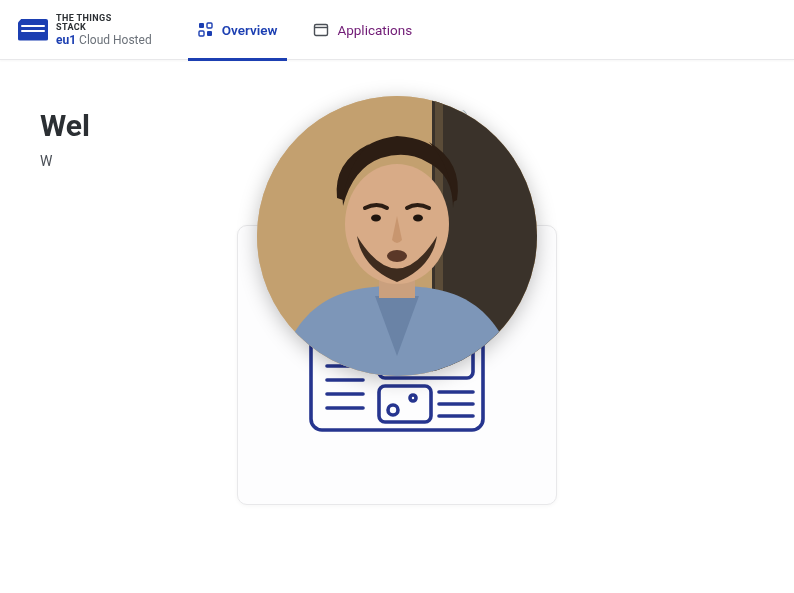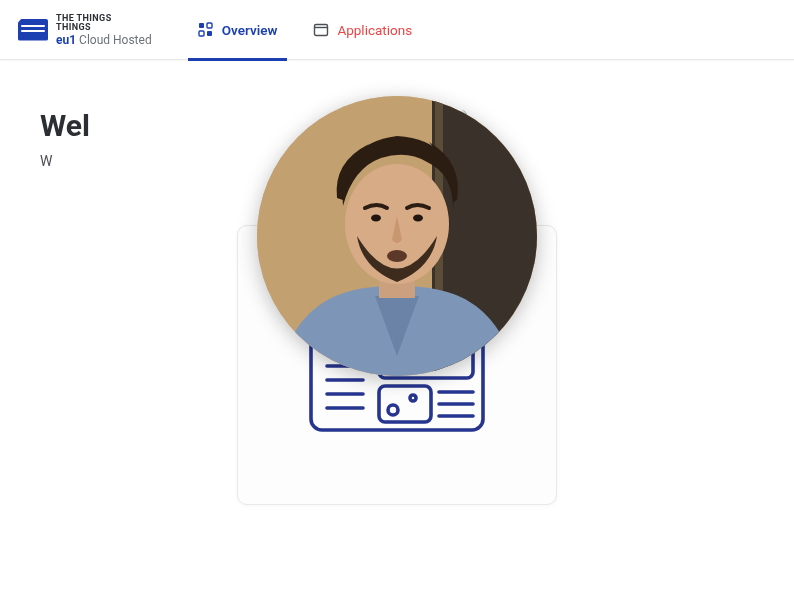--- a/index.html
+++ b/index.html
@@ -35,21 +35,21 @@
     content:"";position:absolute;left:3px;right:3px;top:11px;height:2px;background:#fff;border-radius:1px;
   }
   .brand-texts{display:flex;flex-direction:column;line-height:1;}
   .brand-line1{font-size:9px;font-weight:700;letter-spacing:.4px;color:#2b2f33;}
   .brand-sub{font-size:12px;color:var(--subtxt);margin-top:2px;}
   .brand-sub b{color:var(--brand);font-weight:700;}
 
   .tabs{display:flex;align-items:stretch;height:60px;justify-content:space-between;}
   .tab{
     display:flex;align-items:center;gap:8px;padding:0 18px;
-    font-size:13.5px;color:#ef4444;cursor:pointer;position:relative;
+    font-size:13.5px;color:#701a75;cursor:pointer;position:relative;
   }
   .tab.active{color:var(--nav-active);font-weight:600;}
   .tab.active::after{
     content:"";position:absolute;left:8px;right:8px;bottom:-1px;height:3px;background:var(--nav-active);
   }
   .tab-icon svg{width:16px;height:16px;display:block;}
 
   
   .page{padding:48px 40px 0 40px;position:relative;}
   .welcome{}
@@ -82,21 +82,21 @@
 </style>
 </head>
 <body>
 
 <div class="nav">
   <div class="brand">
     <div class="brand-badge"></div>
     <div class="brand-texts">
       <span class="brand-line1">
         <span>THE THINGS</span><br>
-        <span>THINGS</span>
+        <span>STACK</span>
       </span>
       <span class="brand-sub">
         <b>eu1</b><span> Cloud Hosted</span>
       </span>
     </div>
   </div>
 
   <div class="tabs">
     <div class="tab active">
       <span class="tab-icon">

